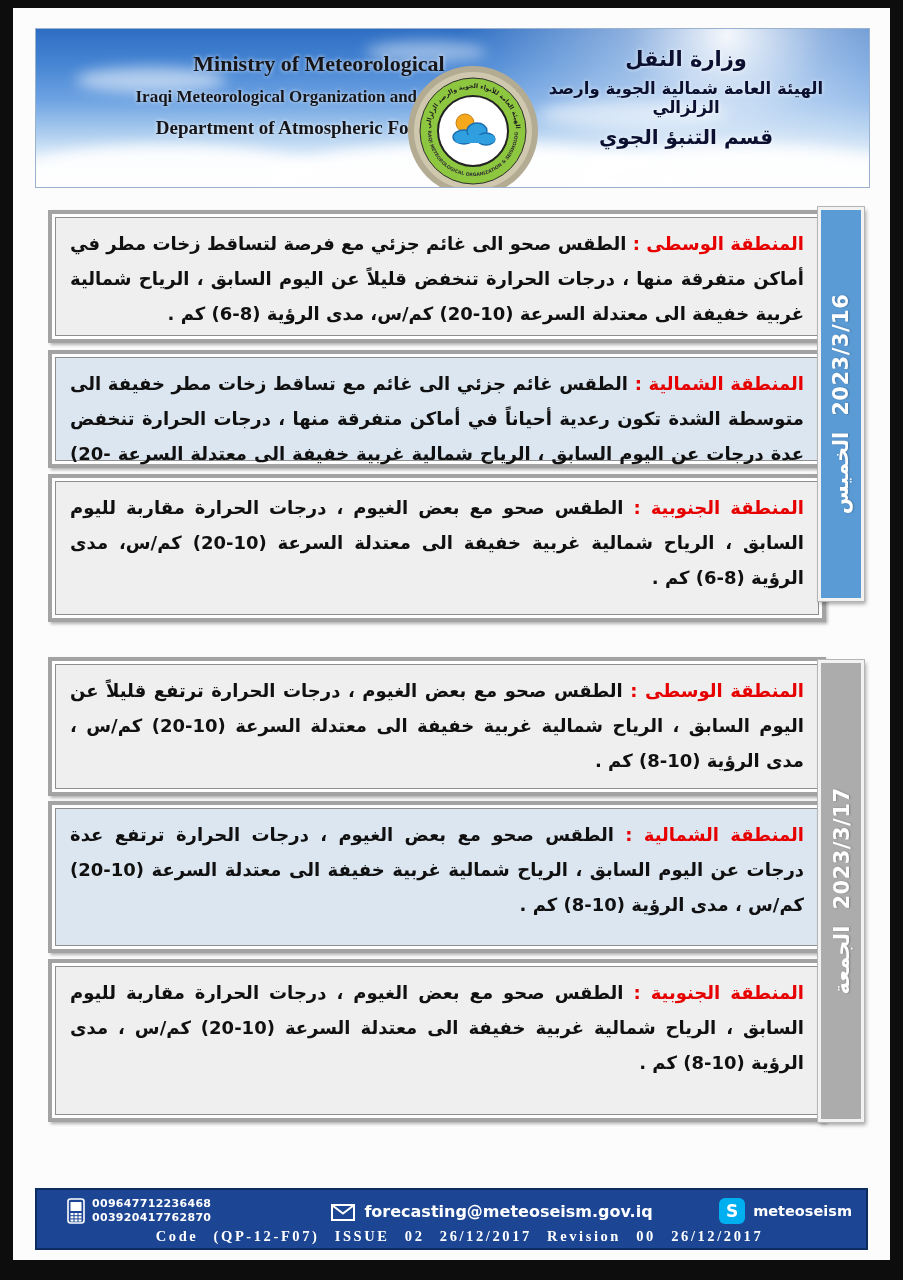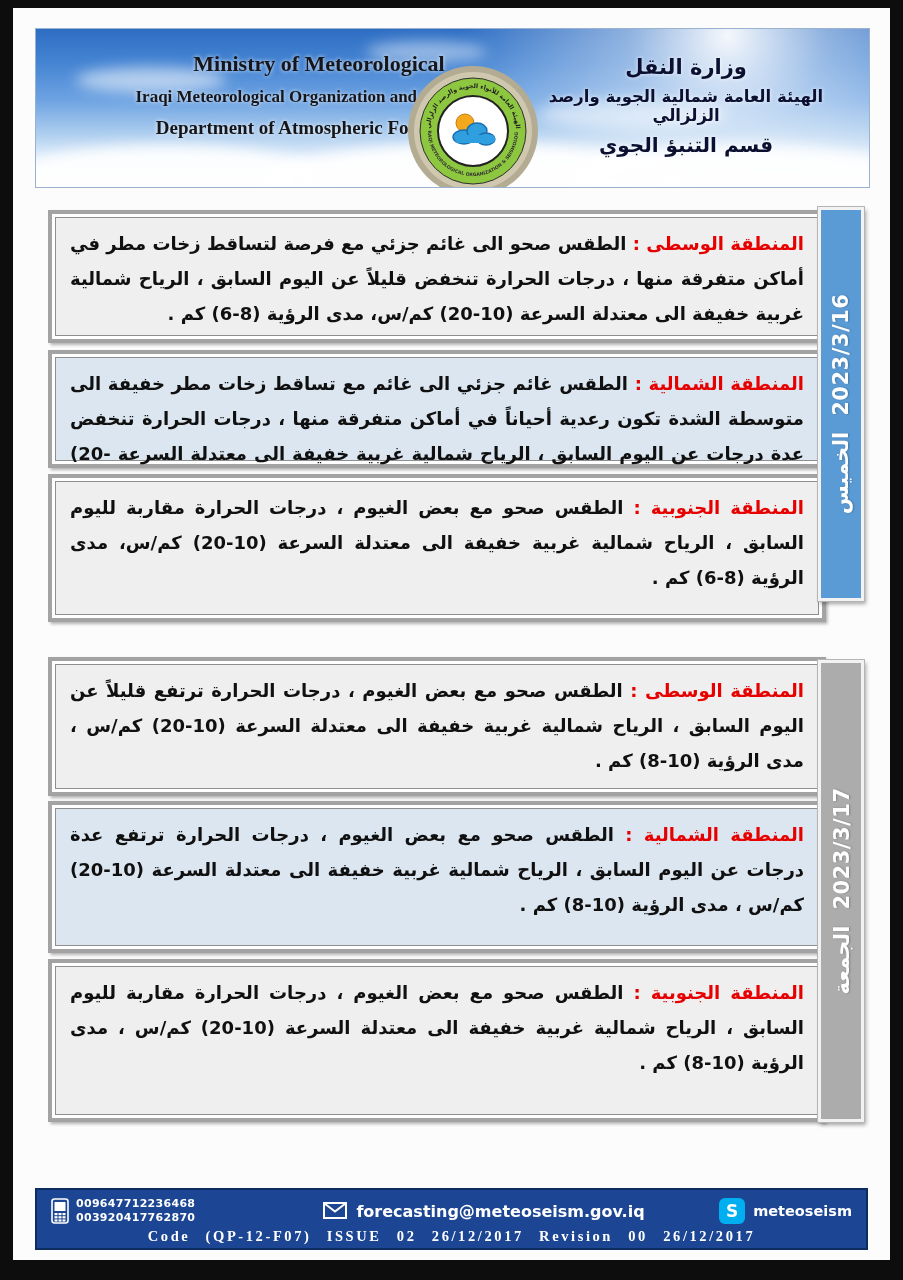--- a/index.html
+++ b/index.html
@@ -32,21 +32,21 @@
     text-shadow:0 0 4px rgba(255,255,255,.85);
   }
   .en-block .l1{font-size:22px;font-weight:700;margin:0 0 10px}
   .en-block .l2{font-size:17px;font-weight:600;margin:0 0 10px}
   .en-block .l3{font-size:19px;font-weight:600;margin:0}
   .ar-block{
     position:absolute;right:18px;top:18px;width:330px;text-align:center;
     direction:rtl;color:#0b1030;font-weight:bold;
     text-shadow:0 0 4px rgba(255,255,255,.8);
   }
-  .ar-block .l1{font-size:21px;margin:8px 0 8px}
+  .ar-block .l1{font-size:21px;margin:0 0 8px}
   .ar-block .l2{font-size:16.5px;margin:0 0 8px}
   .ar-block .l3{font-size:20px;margin:0}
   .logo{position:absolute;left:371px;top:36px;width:132px;height:132px}
   
   .fbox{
     position:absolute;left:35px;width:778px;box-sizing:border-box;
     border:4px solid #a3a3a3;background:#fff;padding:3px;
     box-shadow:1.5px 2px 3px rgba(0,0,0,.3);
   }
   .fbox-inner{
@@ -77,26 +77,26 @@
   .rot{
     transform:rotate(-90deg);white-space:nowrap;direction:rtl;
     display:inline-flex;flex-direction:row-reverse;gap:16px;
     color:#fff;font-weight:bold;font-size:21px;letter-spacing:.5px;
     text-shadow:0 1px 2px rgba(0,0,0,.25);
   }
   
   .footer{
     position:absolute;left:22px;top:1180px;width:833px;height:62px;
     background:var(--footer_bg,#1c4693);border:2px solid #0d2c60;
-    box-sizing:border-box;color:#fff;
+    box-sizing:border-box;color:#fff;padding-left:16px;
   }
   .contact-row{display:flex;align-items:center;padding:5px 14px 0 14px;height:32px}
   .phones{display:flex;align-items:center;gap:7px;min-width:215px}
   .phone-nums{font-size:11px;line-height:1.3;font-weight:bold;letter-spacing:.3px}
-  .email-wrap{flex:1;display:flex;justify-content:center;align-items:flex-start;gap:9px;
+  .email-wrap{flex:1;display:flex;justify-content:center;align-items:flex-end;gap:9px;
     font-size:16px;font-weight:bold}
   .skype-wrap{display:flex;align-items:center;gap:8px;font-size:14.5px;font-weight:bold;min-width:150px;justify-content:flex-end}
   .skype-badge{
     width:26px;height:26px;border-radius:6px;background:var(--skype_blue,#00aff0);
     display:flex;align-items:center;justify-content:center;
     font-size:17px;font-weight:bold;color:#fff;font-family:"DejaVu Sans",sans-serif;
   }
   .code-row{
     text-align:center;font-family:Liberation Serif, serif;
     font-size:14.5px;font-weight:bold;letter-spacing:2.6px;word-spacing:9px;

